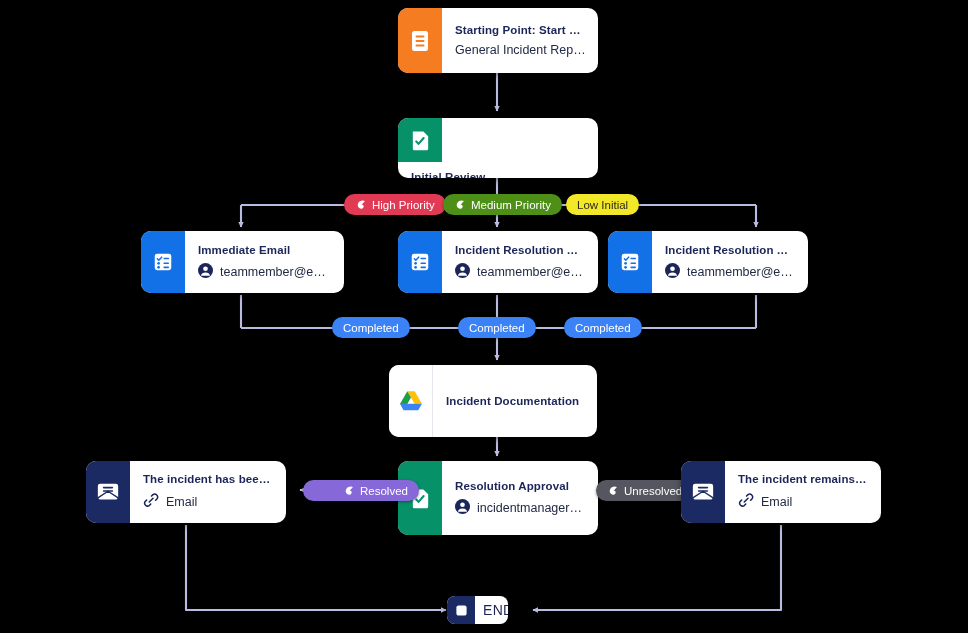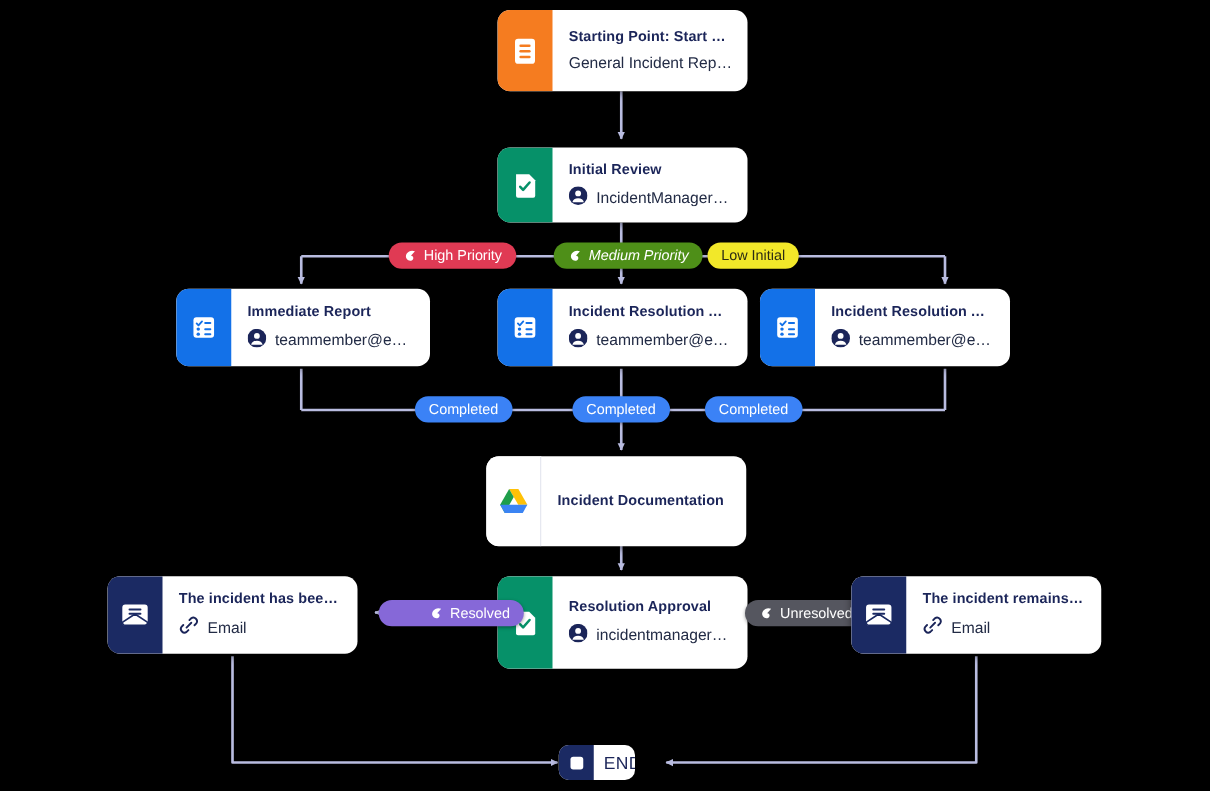--- a/index.html
+++ b/index.html
@@ -81,21 +81,21 @@
     height: 21px;
     padding: 0 11px;
     border-radius: 11px;
     font-size: 11.5px;
     color: #ffffff;
     white-space: nowrap;
     box-shadow: 0 1px 3px rgba(0,0,0,.4);
   }
   .pill .pico { display: flex; align-items: center; }
   .p-red    { background: #e03a54; }
-  .p-green  { background: #4e8f18; font-style: italic; }
+  .p-green  { background: #4e8f18; }
   .p-yellow { background: #f2e829; color: #2b2b14; }
   .p-orange { background: #3b82f6; }
   .p-purple { background: #8668d8; padding-left: 40px; }
   .p-gray   { background: #55565f; }
 
   
   .cs-btn {
     display: flex;
     align-items: center;
     justify-content: center;
@@ -189,21 +189,21 @@
       </svg>
     </div>
     <div class="body">
       <div class="title">Starting Point: Start Point</div>
       <div class="sub">
         <span class="txt">General Incident Report</span>
       </div>
     </div>
   </div>
 
-  <div class="node" id="n-review" style="left:398px; top:118px; width:200px; height:60px;">
+  <div class="node" id="n-review" style="left:398px; top:118px; width:200px; height:60px;flex-direction:column;">
     <div class="iconbox ic-green">
       <svg width="23" height="24" viewBox="0 0 24 24">
         <path d="M4,3 h11 l5,5 v13 a1.6,1.6 0 0 1 -1.6,1.6 h-12.8 A1.6,1.6 0 0 1 4,21 Z" fill="#ffffff"></path>
         <path d="M7.5,13.5 l2.4,2.6 l5.4,-6.2" stroke="#069169" stroke-width="2.1" fill="none" stroke-linecap="round" stroke-linejoin="round"></path>
       </svg>
     </div>
     <div class="body">
       <div class="title">Initial Review</div>
       <div class="sub">
         <span>
@@ -211,21 +211,21 @@
             <circle cx="8" cy="8" r="8" fill="#1b2559"></circle>
             <circle cx="8" cy="6.1" r="2.5" fill="#ffffff"></circle>
             <path d="M3.1,13.6 a5,4.2 0 0 1 9.8,0 Z" fill="#ffffff"></path>
           </svg>
         </span>
         <span class="txt">IncidentManager@ex...</span>
       </div>
     </div>
   </div>
 
-  <div class="pill p-red" style="left:311px; top:194px;">
+  <div class="pill p-red" style="left:344px; top:194px;">
     <span class="pico">
       <svg width="12" height="12" viewBox="0 0 14 14">
         <path d="M11.6,2.4 C9,1 5.6,2 4,4.4 C2.4,6.8 3.2,9.6 5.4,10.8 C7,11.7 9,11.2 9.8,9.8 C10.5,8.6 10,7.2 8.8,6.7 C8,6.4 7.2,6.8 7,7.5" fill="#ffffff"></path>
       </svg>
     </span>
     <span>High Priority</span>
   </div>
 
   <div class="pill p-green" style="left:443px; top:194px;">
     <span class="pico">
@@ -246,21 +246,21 @@
         <rect x="3" y="3" width="18" height="18" rx="2.6" fill="#ffffff"></rect>
         <path d="M5.8,8.4 l1.6,1.7 l3.1,-3.4" stroke="#1371e8" stroke-width="1.6" fill="none" stroke-linecap="round" stroke-linejoin="round"></path>
         <rect x="12.4" y="7.3" width="6.2" height="1.7" rx=".85" fill="#1371e8"></rect>
         <circle cx="7.2" cy="13.4" r="1.5" fill="#1371e8"></circle>
         <rect x="12.4" y="12.6" width="6.2" height="1.7" rx=".85" fill="#1371e8"></rect>
         <circle cx="7.2" cy="17.8" r="1.5" fill="#1371e8"></circle>
         <rect x="12.4" y="17" width="6.2" height="1.7" rx=".85" fill="#1371e8"></rect>
       </svg>
     </div>
     <div class="body">
-      <div class="title">Immediate Report</div>
+      <div class="title">Immediate Email</div>
       <div class="sub">
         <span>
           <svg width="15" height="15" viewBox="0 0 16 16">
             <circle cx="8" cy="8" r="8" fill="#1b2559"></circle>
             <circle cx="8" cy="6.1" r="2.5" fill="#ffffff"></circle>
             <path d="M3.1,13.6 a5,4.2 0 0 1 9.8,0 Z" fill="#ffffff"></path>
           </svg>
         </span>
         <span class="txt">teammember@examp...</span>
       </div>

